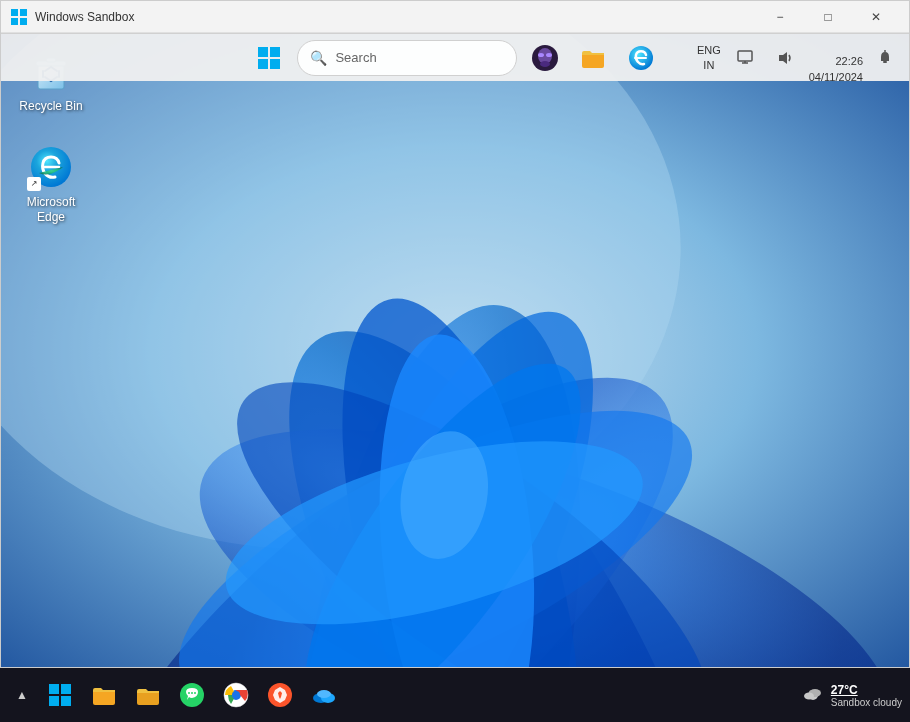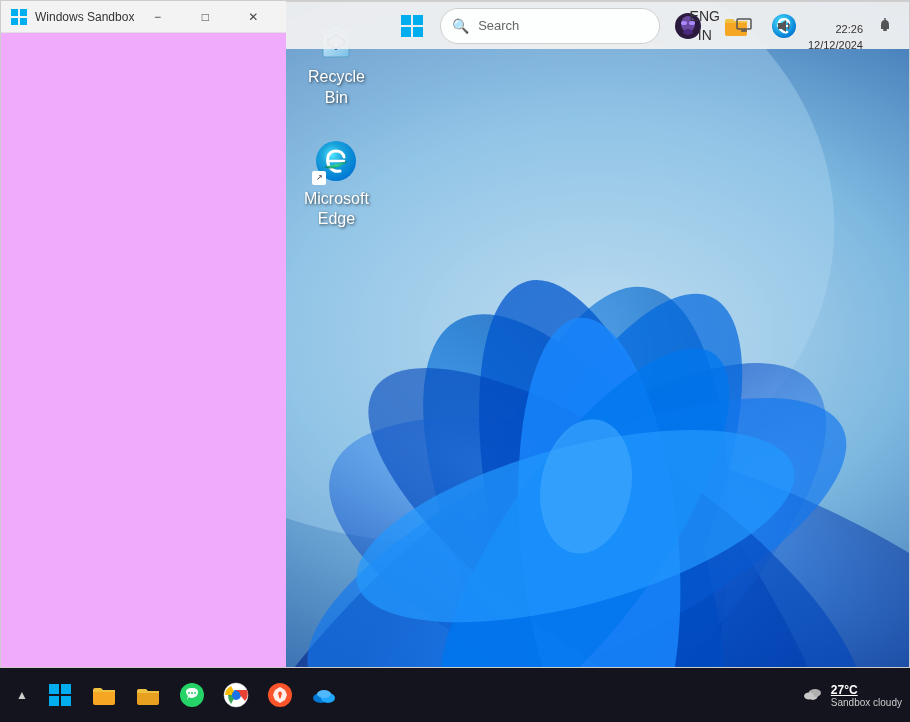--- a/index.html
+++ b/index.html
@@ -14,21 +14,21 @@
 
     
     #window-chrome {
       width: 910px;
       height: 668px;
       position: absolute;
       top: 0; left: 0;
       background: #f0abfc;
       border: 1px solid #ccc;
       display: flex;
-      flex-direction: row;
+      flex-direction: column;
     }
 
     #title-bar {
       height: 32px;
       background: #f3f3f3;
       display: flex;
       align-items: center;
       padding: 0 10px;
       border-bottom: 1px solid #e0e0e0;
       flex-shrink: 0;
@@ -97,21 +97,21 @@
       width: 48px;
       height: 48px;
       display: flex;
       align-items: center;
       justify-content: center;
       margin-bottom: 4px;
       position: relative;
     }
 
     .icon-label {
-      font-size: 16px;
+      font-size: 12px;
       color: #fff;
       text-align: center;
       text-shadow: 1px 1px 3px rgba(0,0,0,0.7);
       word-wrap: break-word;
       line-height: 1.3;
     }
 
     
     #taskbar {
       height: 48px;
@@ -179,21 +179,21 @@
 
     #taskbar-right {
       position: absolute;
       right: 10px;
       display: flex;
       align-items: center;
       gap: 8px;
     }
 
     #lang-indicator {
-      font-size: 14px;
+      font-size: 11px;
       color: #333;
       text-align: center;
       line-height: 1.3;
     }
 
     .taskbar-sys-icon {
       width: 32px;
       height: 32px;
       display: flex;
       align-items: center;
@@ -484,21 +484,21 @@
 
         <div class="taskbar-sys-icon">
           <svg width="16" height="16" viewBox="0 0 16 16">
             <polygon points="2,5 6,5 10,2 10,14 6,11 2,11" fill="#555"></polygon>
             <path d="M12 5 Q14 8 12 11" fill="none" stroke="#555" stroke-width="1.5"></path>
           </svg>
         </div>
 
         <div id="clock-display">
           <div>22:26</div>
-          <div>12/12/2024</div>
+          <div>04/11/2024</div>
         </div>
 
         <div id="notification-icon">
           <svg width="16" height="16" viewBox="0 0 16 16">
             <path d="M8 2 Q12 2 12 7 L12 11 L4 11 L4 7 Q4 2 8 2 Z" fill="#555"></path>
             <rect x="6" y="11" width="4" height="2" rx="1" fill="#555"></rect>
             <line x1="8" y1="0" x2="8" y2="2" stroke="#555" stroke-width="1.5"></line>
           </svg>
         </div>
       </div>

